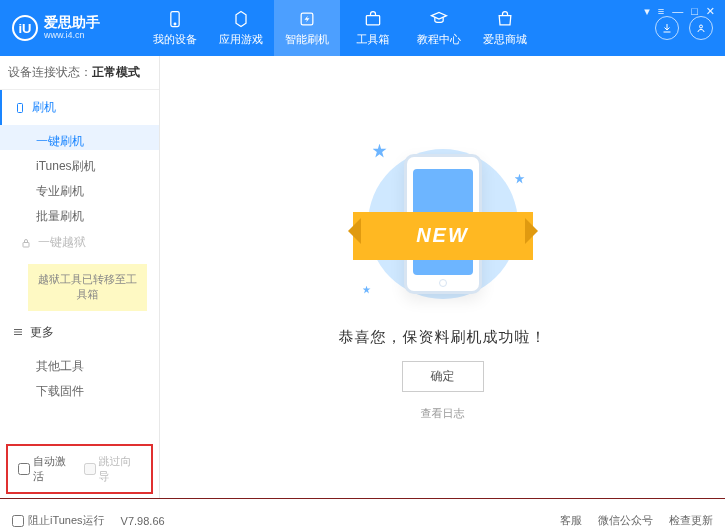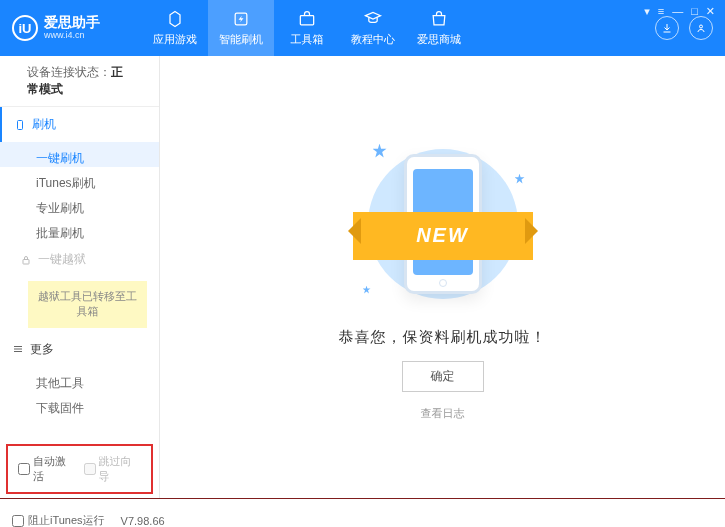--- a/index.html
+++ b/index.html
@@ -17,21 +17,21 @@
 .nav-item.active { background: rgba(255,255,255,0.22); }
 .nav-icon { width: 20px; height: 20px; }
 
 .header-right { margin-left: auto; display: flex; align-items: center; gap: 10px; }
 .win-controls { display: flex; gap: 8px; font-size: 11px; opacity: 0.9; position: absolute; top: 5px; right: 10px; }
 .win-controls span { cursor: pointer; }
 .circle-btn { width: 24px; height: 24px; border: 1.5px solid rgba(255,255,255,0.7); border-radius: 50%; display: flex; align-items: center; justify-content: center; cursor: pointer; }
 
 .body-area { display: flex; height: 442px; }
 .sidebar { width: 160px; border-right: 1px solid #e8e8e8; display: flex; flex-direction: column; font-size: 12px; }
-.status-bar { padding: 8px 27px; color: #666; border-bottom: 1px solid #eee; }
+.status-bar { padding: 8px 8px; color: #666; border-bottom: 1px solid #eee; }
 .status-bar b { color: #333; }
 .section-head { padding: 9px 12px; display: flex; align-items: center; gap: 6px; color: #444; cursor: pointer; }
 .section-head.active { color: #1a85ff; border-left: 2px solid #1a85ff; }
 .sub-item { padding: 8px 12px 0 36px; color: #666; cursor: pointer; }
 .sub-item.active { background: #eaf3ff; color: #1a85ff; }
 .sub-box { margin: 4px 12px 4px 28px; padding: 8px; background: #fef9c3; color: #888; font-size: 11px; text-align: center; line-height: 1.4; }
 .locked { color: #bbb; margin-left: 8px; }
 
 .checkbox-row { padding: 8px 10px; display: flex; gap: 8px; font-size: 11px; color: #666; border: 2px solid #e03030; margin: 4px 6px; }
 .chk { display: flex; align-items: center; gap: 3px; cursor: pointer; }
@@ -64,20 +64,27 @@
 
 <div class="header">
   <div class="logo-area">
     <div class="logo-circle">iU</div>
     <div class="logo-text">
       <div class="logo-title">爱思助手</div>
       <div class="logo-url">www.i4.cn</div>
     </div>
   </div>
   <div class="nav">
+    <div class="nav-item">
+        <svg class="nav-icon" viewBox="0 0 24 24" fill="none" stroke="#fff" stroke-width="1.5">
+          <rect x="7" y="3" width="10" height="18" rx="2"></rect>
+          <circle cx="12" cy="18" r="1"></circle>
+        </svg>
+        <span>我的设备</span>
+      </div>
     <div class="nav-item">
         <svg class="nav-icon" viewBox="0 0 24 24" fill="none" stroke="#fff" stroke-width="1.5">
           <path d="M12 3l6 4v10l-6 4-6-4V7z"></path>
         </svg>
         <span>应用游戏</span>
       </div>
     <div class="nav-item active">
         <svg class="nav-icon" viewBox="0 0 24 24" fill="#fff">
           <rect x="5" y="5" width="14" height="14" rx="2" fill="none" stroke="#fff" stroke-width="1.5"></rect>
           <path d="M13 8l-4 5h3l-1 3 4-5h-3z"></path>
@@ -193,13 +200,18 @@
     <div class="log-link">查看日志</div>
   </div>
 </div>
 
 <div class="footer">
   <label class="footer-left chk">
       <input type="checkbox" style="">
       <span>阻止iTunes运行</span>
     </label>
   <span>V7.98.66</span>
+  <div class="footer-right">
+    <span>客服</span>
+    <span>微信公众号</span>
+    <span>检查更新</span>
+  </div>
 </div>
 
 </body></html>

